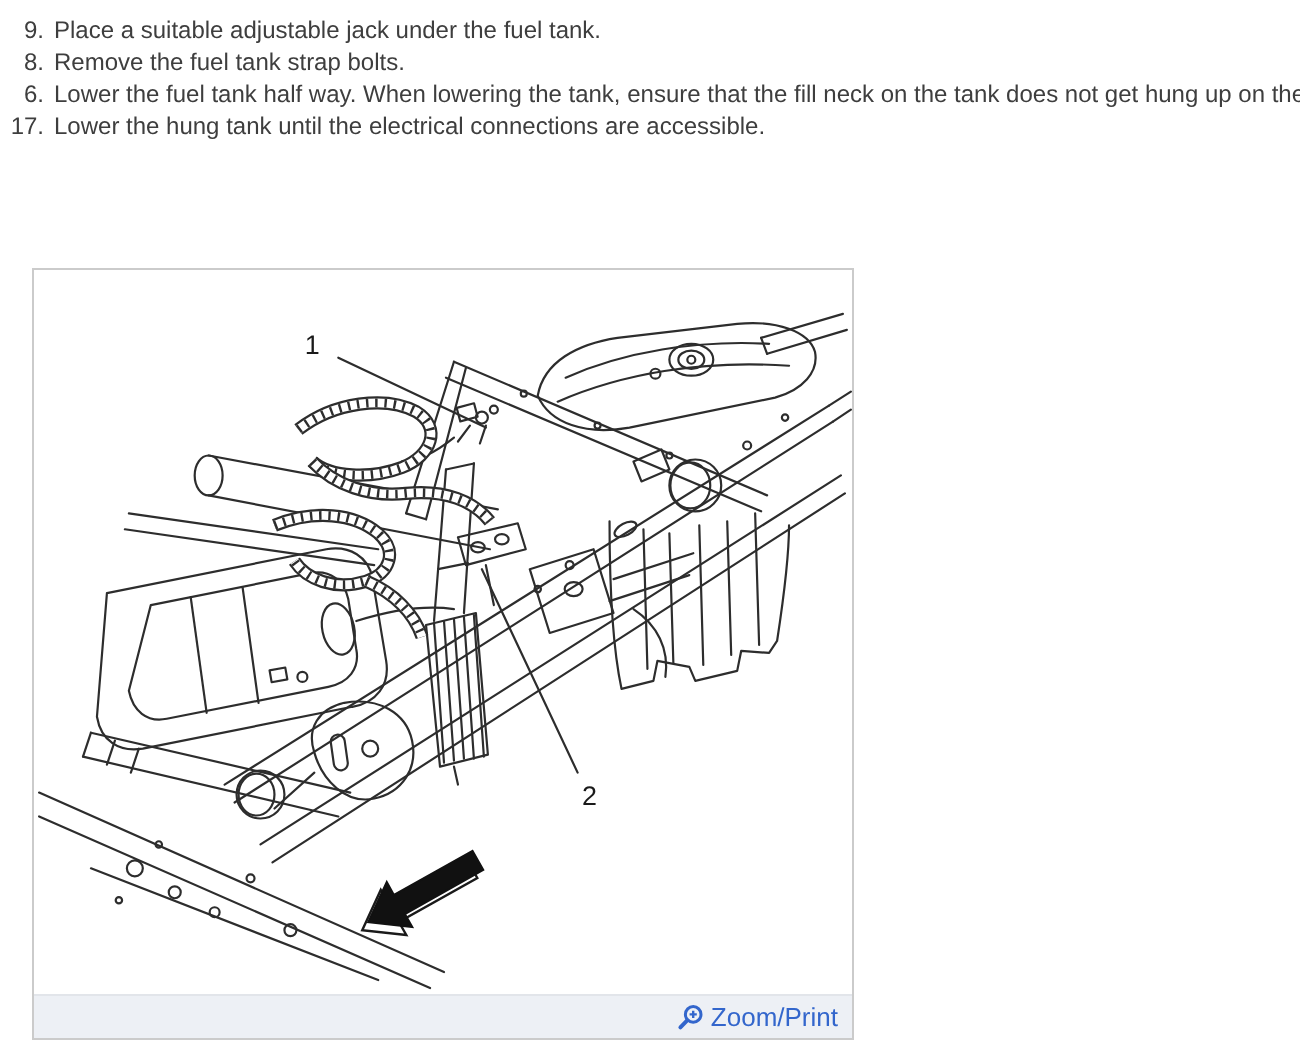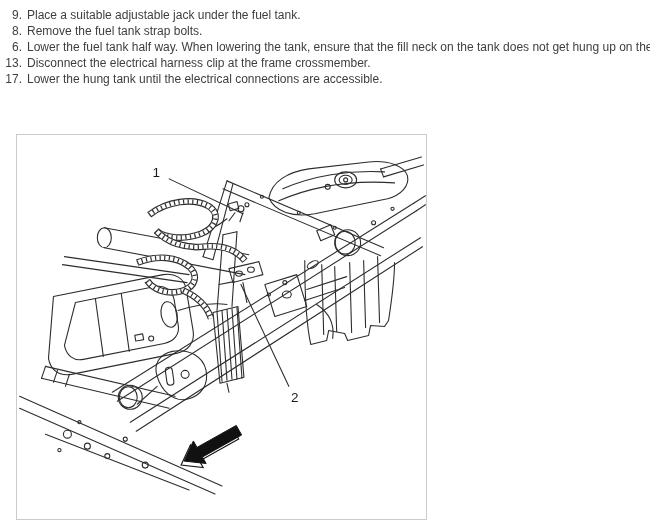--- a/index.html
+++ b/index.html
@@ -47,24 +47,20 @@
     <span class="step-num">9.</span>
     <span class="step-text">Place a suitable adjustable jack under the fuel tank.</span>
   </div>
   <div class="step-row">
     <span class="step-num">8.</span>
     <span class="step-text">Remove the fuel tank strap bolts.</span>
   </div>
   <div class="step-row">
     <span class="step-num">6.</span>
     <span class="step-text">Lower the fuel tank half way. When lowering the tank, ensure that the fill neck on the tank does not get hung up on the harness.</span>
-  </div>
-  <div class="step-row">
-    <span class="step-num">13.</span>
-    <span class="step-text">Disconnect the electrical harness clip at the frame crossmember.</span>
   </div>
   <div class="step-row">
     <span class="step-num">17.</span>
     <span class="step-text">Lower the hung tank until the electrical connections are accessible.</span>
   </div>
 </div>
 
 <div class="figure-panel">
   <svg class="figure-canvas" viewBox="0 0 409 363" xmlns="http://www.w3.org/2000/svg">
 
@@ -223,13 +219,23 @@
       <path class="draw" d="M272,252 L224,150"></path>
       <text class="callout-label" x="278" y="268" text-anchor="middle">2</text>
     </g>
 
     <g>
       <polygon class="arrow-under" points="216.3,295.2 177,317.3 173.3,310.8 164,331 186.1,333.4 182.4,326.9 221.7,304.8"></polygon>
       <polygon class="arrow-top" points="219.3,291.2 179.9,313.3 176.3,306.8 167,327 189.1,329.4 185.4,322.9 224.7,300.8"></polygon>
     </g>
   </svg>
 
+  <div class="figure-footer">
+    <a class="zoom-print-link" href="#">
+      <svg width="14" height="14" viewBox="0 0 14 14">
+        <circle cx="8.6" cy="5.2" r="3.9" fill="none" stroke="#3366cc" stroke-width="1.5"></circle>
+        <path d="M8.6,3.4 V7.0 M6.8,5.2 H10.4" stroke="#3366cc" stroke-width="1.2" fill="none"></path>
+        <path d="M5.6,8.2 L2.2,11.7" stroke="#3366cc" stroke-width="2" fill="none" stroke-linecap="round"></path>
+      </svg>
+      <span>Zoom/Print</span>
+    </a>
+  </div>
 </div>
 
 </body></html>

